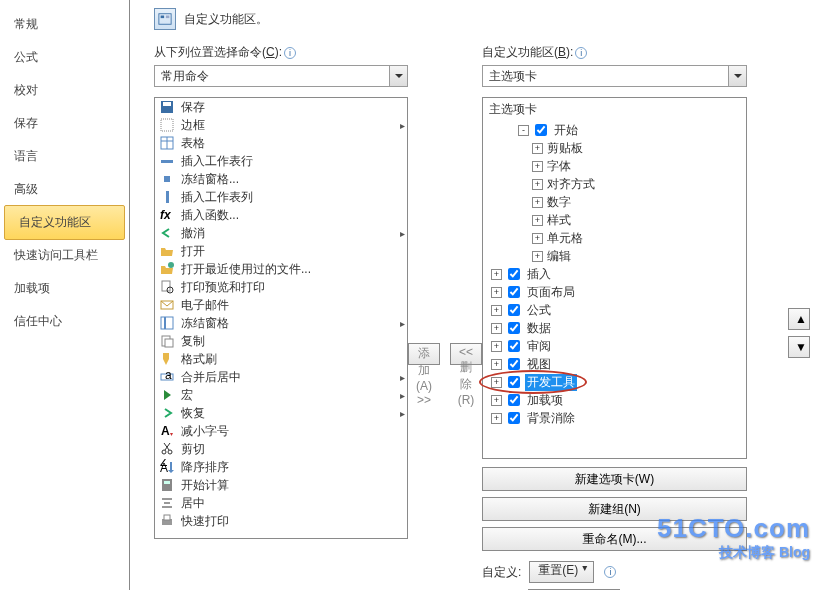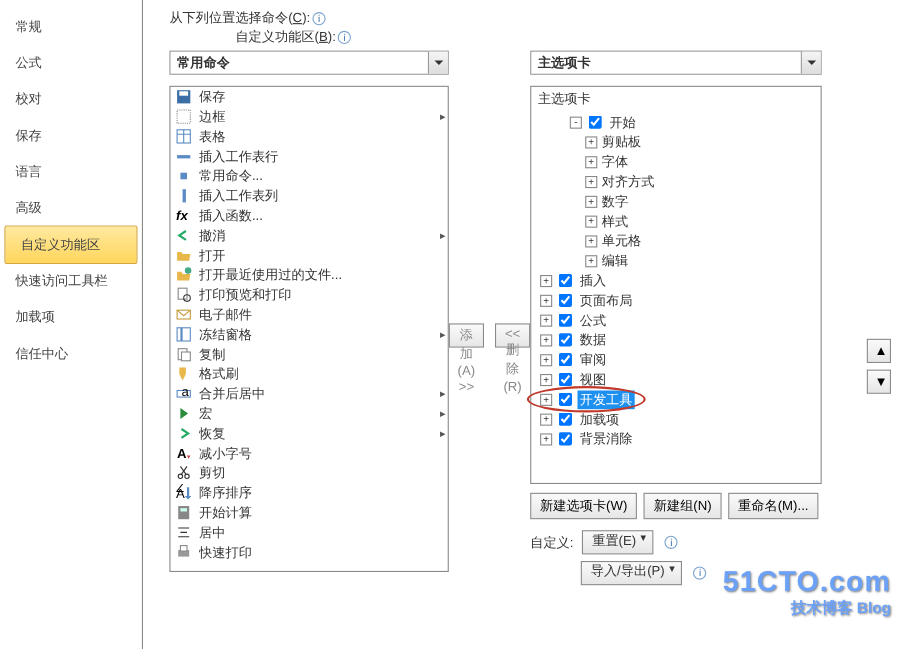--- a/index.html
+++ b/index.html
@@ -5,27 +5,27 @@
 * { box-sizing: border-box; font-family: "Microsoft YaHei", "SimSun", sans-serif; font-size: 12px; }
 body { margin: 0; background: #fff; color: #333; }
 .container { display: flex; width: 818px; height: 590px; }
 .sidebar { width: 130px; border-right: 1px solid #888; padding-top: 8px; }
 .sidebar-item { padding: 8px 14px; cursor: pointer; color: #444; }
 .sidebar-item.sel { background: linear-gradient(#ffe9a0,#ffd65c); border: 1px solid #d6a53b; margin: -1px 4px; border-radius: 2px; }
 .main { flex: 1; padding: 8px 12px 0 24px; position: relative; }
 .title-row { display: flex; align-items: center; gap: 8px; margin-bottom: 14px; }
 .title-icon { width: 22px; height: 22px; border: 1px solid #6a8fb5; background: linear-gradient(#e6f0fa,#cfe1f3); display:flex;align-items:center;justify-content:center; }
 .title-icon svg{width:14px;height:14px;}
-.row-labels { display: flex; margin-bottom: 4px; flex-direction: column; }
+.row-labels { display: flex; margin-bottom: 4px; }
 .left-col { width: 268px; }
 .right-col { margin-left: 328px; }
 .lbl { color: #333; }
 .lbl u { text-decoration: underline; }
 .help { display:inline-block; width:12px; height:12px; border:1px solid #7aa3cf; border-radius:50%; color:#3a6ea5; text-align:center; line-height:11px; font-size:9px; margin-left:2px; cursor:pointer;}
-.selects { display:flex; margin-bottom:10px;font-weight:bold; }
+.selects { display:flex; margin-bottom:10px; }
 .sel-wrap { width:254px; border:1px solid #9a9a9a; height:22px; display:flex; align-items:center; background:#fff; }
 .sel-wrap span { flex:1; padding-left:6px; }
 .sel-btn { width:18px; height:100%; border-left:1px solid #9a9a9a; background:linear-gradient(#f5f5f5,#ddd); display:flex;align-items:center;justify-content:center; cursor:pointer;}
 .sel-btn:after{content:"";border:4px solid transparent;border-top-color:#333;margin-top:4px;}
 .sel-wrap.r { margin-left:74px; width:265px; }
 .cols { display:flex; }
 .listbox { width:254px; height:442px; border:1px solid #8a8a8a; background:#fff; position:relative; overflow:hidden; }
 .lb-inner { position:absolute; inset:0; overflow-y:auto; }
 .lb-inner::-webkit-scrollbar{width:16px;}
 .lb-inner::-webkit-scrollbar-track{background:#eee;border-left:1px solid #ccc;}
@@ -40,21 +40,21 @@
 .tree-hdr{ padding:3px 6px; color:#333; }
 .tree { padding:0 4px 4px 8px; }
 .tn { display:flex; align-items:center; height:18px; gap:2px; cursor:pointer; }
 .tn .exp{width:11px;height:11px;border:1px solid #888;display:flex;align-items:center;justify-content:center;font-size:9px;line-height:1;color:#333;flex-shrink:0;}
 .tn .sp{width:11px;flex-shrink:0;}
 .tn .cb{width:12px;height:12px;flex-shrink:0;}
 .tn .tx{padding:0 2px;}
 .tn.sel .tx{ background:#1e90ef; color:#fff; }
 .lvl1{margin-left:0;} .lvl2{margin-left:14px;} .lvl3{margin-left:28px;}
 .annot { position:absolute; border:2px solid #c0392b; border-radius:50%; width:108px; height:24px; pointer-events:none; }
-.btn-row{ display:flex; gap:6px; margin-top:8px; }
+.btn-row{ display:flex; gap:6px; margin-top:8px;flex-direction:column; }
 .btn-row button{ height:24px; padding:0 8px; border:1px solid #8a8a8a; background:linear-gradient(#fafafa,#e6e6e6); cursor:pointer;}
 .cust-row{ display:flex; align-items:center; gap:8px; margin-top:10px; }
 .cust-row .dd{ border:1px solid #8a8a8a; height:22px; background:linear-gradient(#fafafa,#e6e6e6); display:flex; align-items:flex-start; padding-left:8px; cursor:pointer;}
 .cust-row .dd:after{content:"▾"; margin:0 6px 0 4px; font-size:10px;}
 .arrows{ position:absolute; right:8px; top:308px; display:flex; flex-direction:column; gap:6px;}
 .arrows button{ width:22px; height:22px; border:1px solid #8a8a8a; background:linear-gradient(#fafafa,#e6e6e6); cursor:pointer;}
 .watermark{ position:absolute; right:8px; bottom:28px; text-align:right; font-family:Impact,Arial; color:#3b82f6; text-shadow:1px 1px 2px #555; opacity:.75; pointer-events:none;}
 .watermark .big{font-size:26px;font-weight:bold;letter-spacing:1px;}
 .watermark .sm{font-size:14px;font-weight:bold;}
 </style>
@@ -68,20 +68,30 @@
       <div class="sidebar-item">校对</div>
       <div class="sidebar-item">保存</div>
       <div class="sidebar-item">语言</div>
       <div class="sidebar-item">高级</div>
       <div class="sidebar-item sel">自定义功能区</div>
       <div class="sidebar-item">快速访问工具栏</div>
       <div class="sidebar-item">加载项</div>
       <div class="sidebar-item">信任中心</div>
     </div>
   <div class="main">
+    <div class="title-row">
+      <div class="title-icon">
+        <svg viewBox="0 0 16 16">
+            <rect x="1" y="2" width="14" height="12" fill="none" stroke="#3a6ea5"></rect>
+            <rect x="3" y="4" width="4" height="3" fill="#3a6ea5"></rect>
+            <rect x="9" y="4" width="4" height="3" fill="#9ac"></rect>
+          </svg>
+      </div>
+      <span>自定义功能区。</span>
+    </div>
 
     <div class="row-labels">
       <div class="left-col"><span class="lbl"><span>从下列位置选择命令(</span><u>C</u><span>):</span></span><span class="help">i</span></div>
       <div class="right-col" style="margin-left:60px;"><span class="lbl"><span>自定义功能区(</span><u>B</u><span>):</span></span><span class="help">i</span></div>
     </div>
 
     <div class="selects">
       <div class="sel-wrap">
           <span>常用命令</span>
           <div class="sel-btn"></div>
@@ -130,21 +140,21 @@
                 </svg>
               </span>
               <span class="nm">插入工作表行</span>
             </div>
             <div class="cmd">
               <span class="ic">
                 <svg width="16" height="16" viewBox="0 0 16 16">
                   <rect x="5" y="5" width="6" height="6" fill="#5a8bc4"></rect>
                 </svg>
               </span>
-              <span class="nm">常用命令...</span>
+              <span class="nm">冻结窗格...</span>
             </div>
             <div class="cmd">
               <span class="ic">
                 <svg width="16" height="16" viewBox="0 0 16 16">
                   <rect x="7" y="2" width="3" height="12" fill="#5a8bc4"></rect>
                 </svg>
               </span>
               <span class="nm">插入工作表列</span>
             </div>
             <div class="cmd">

